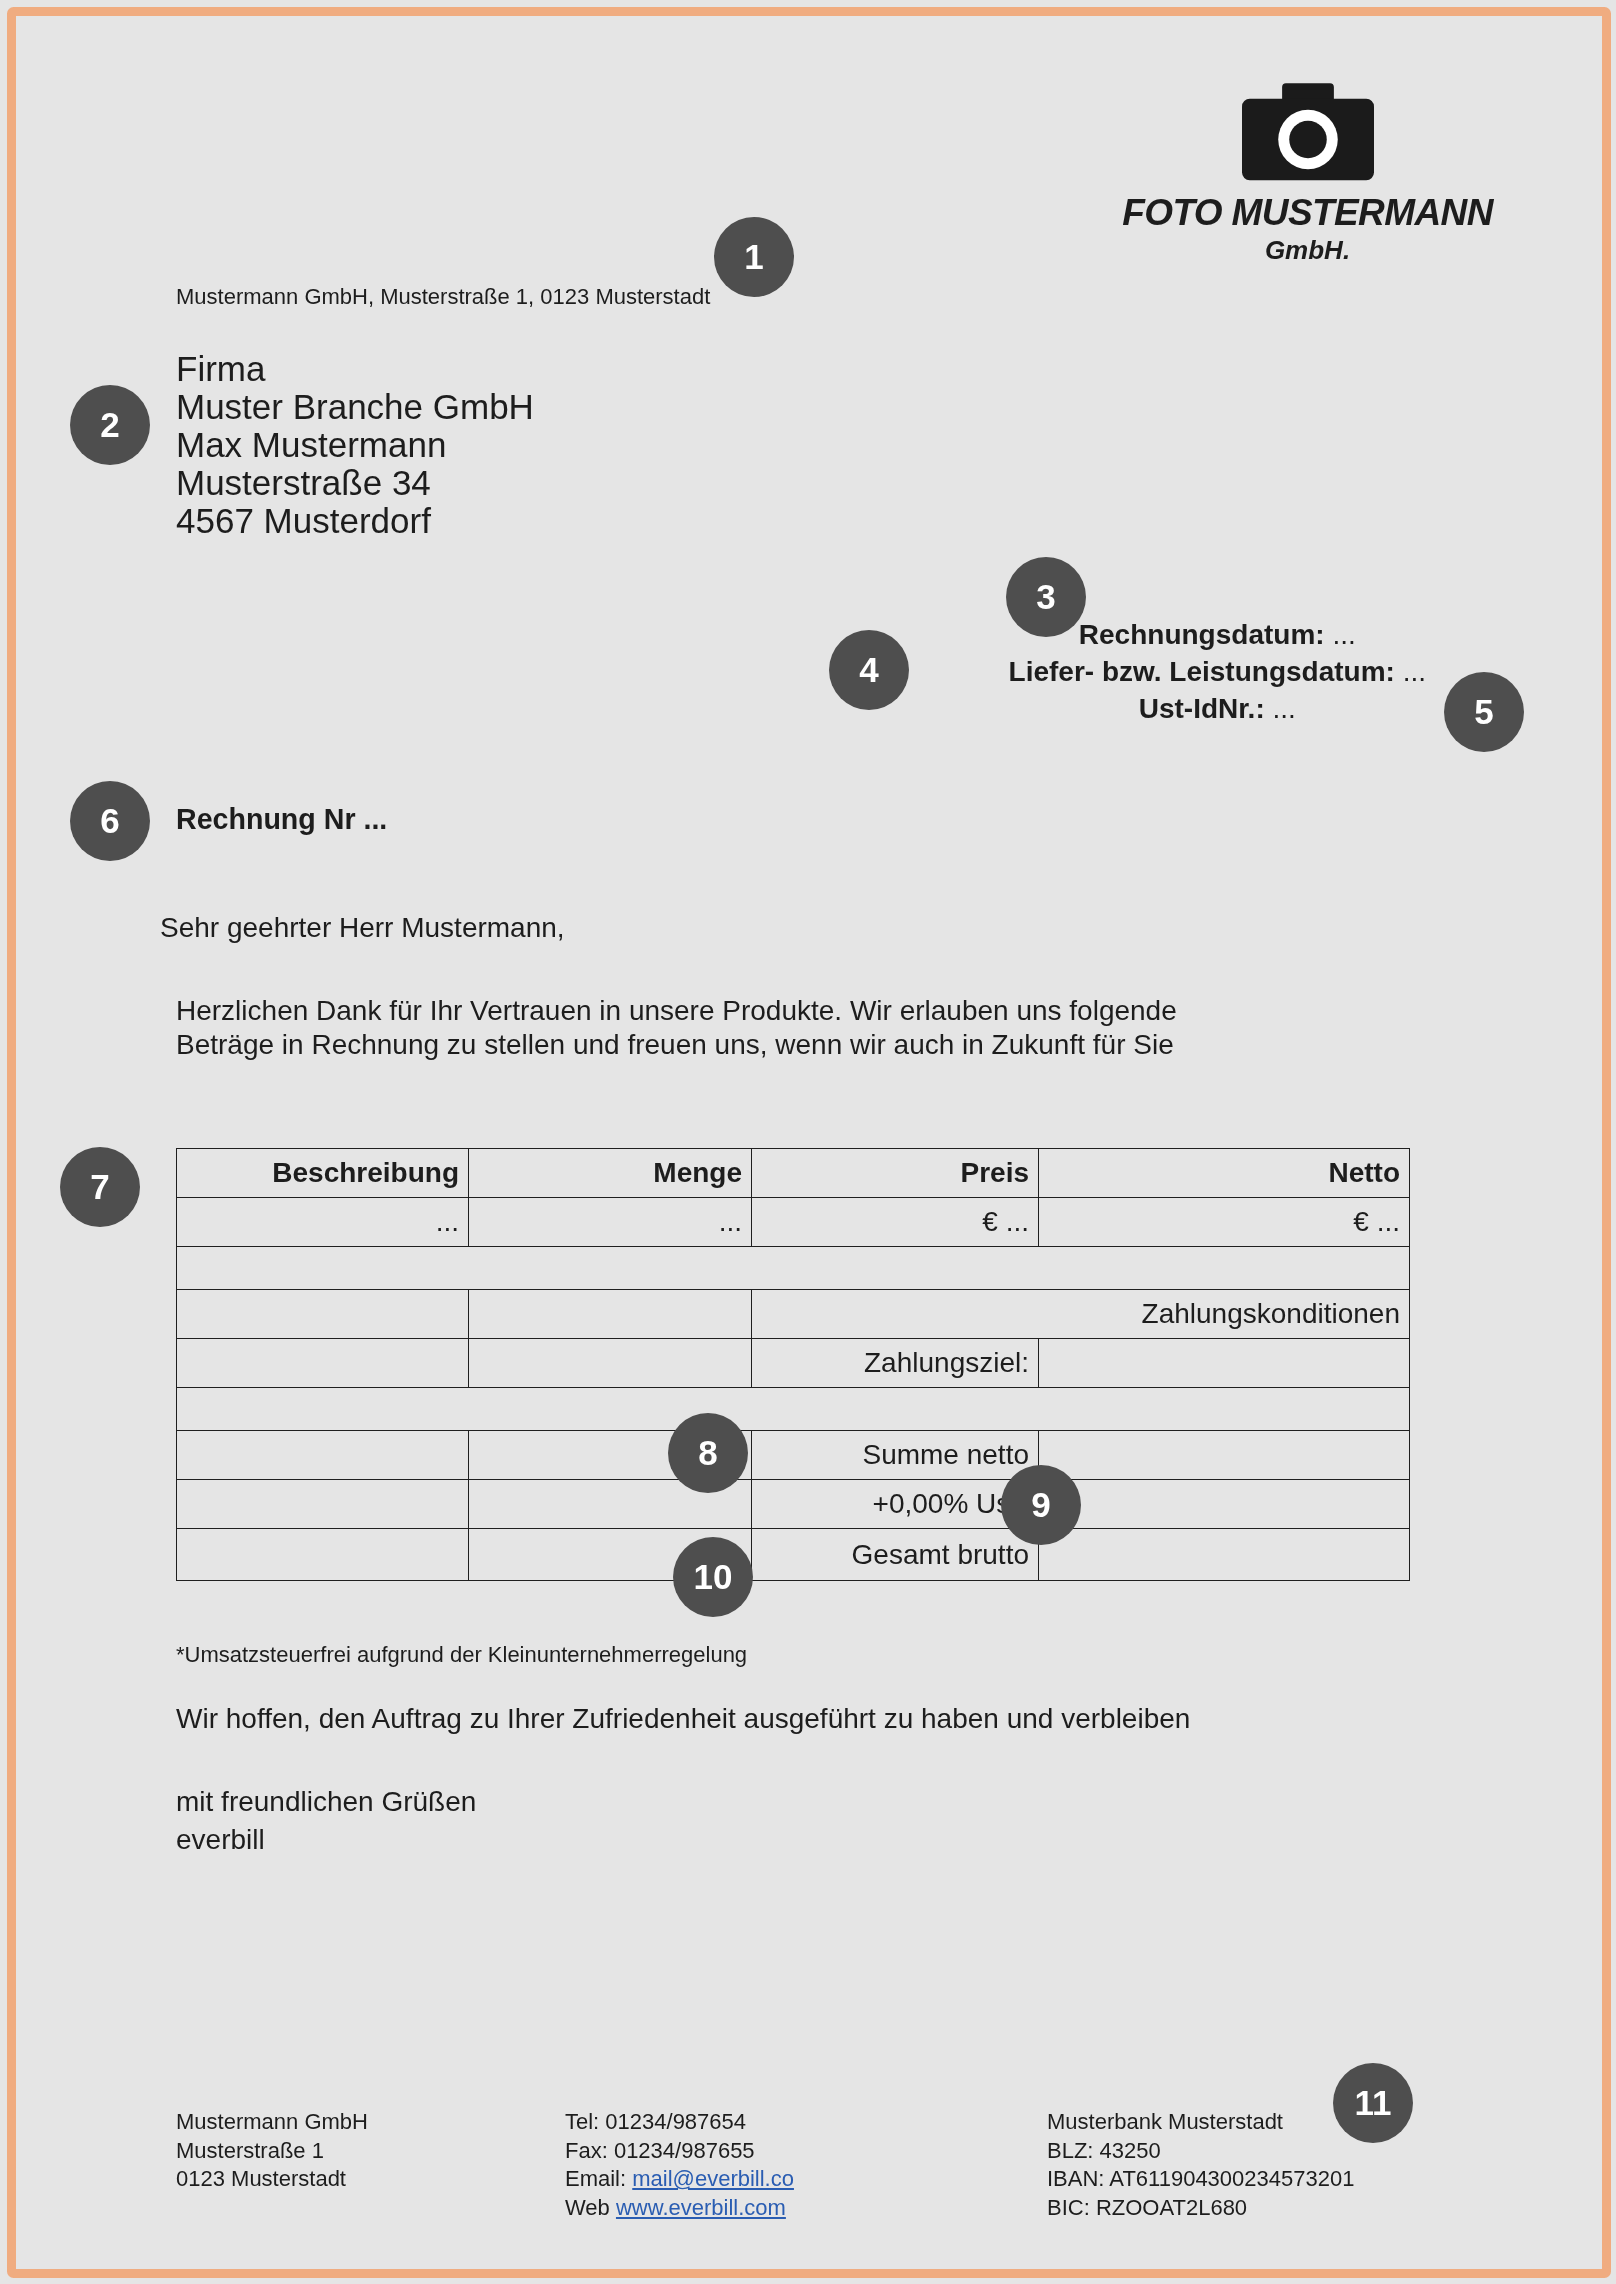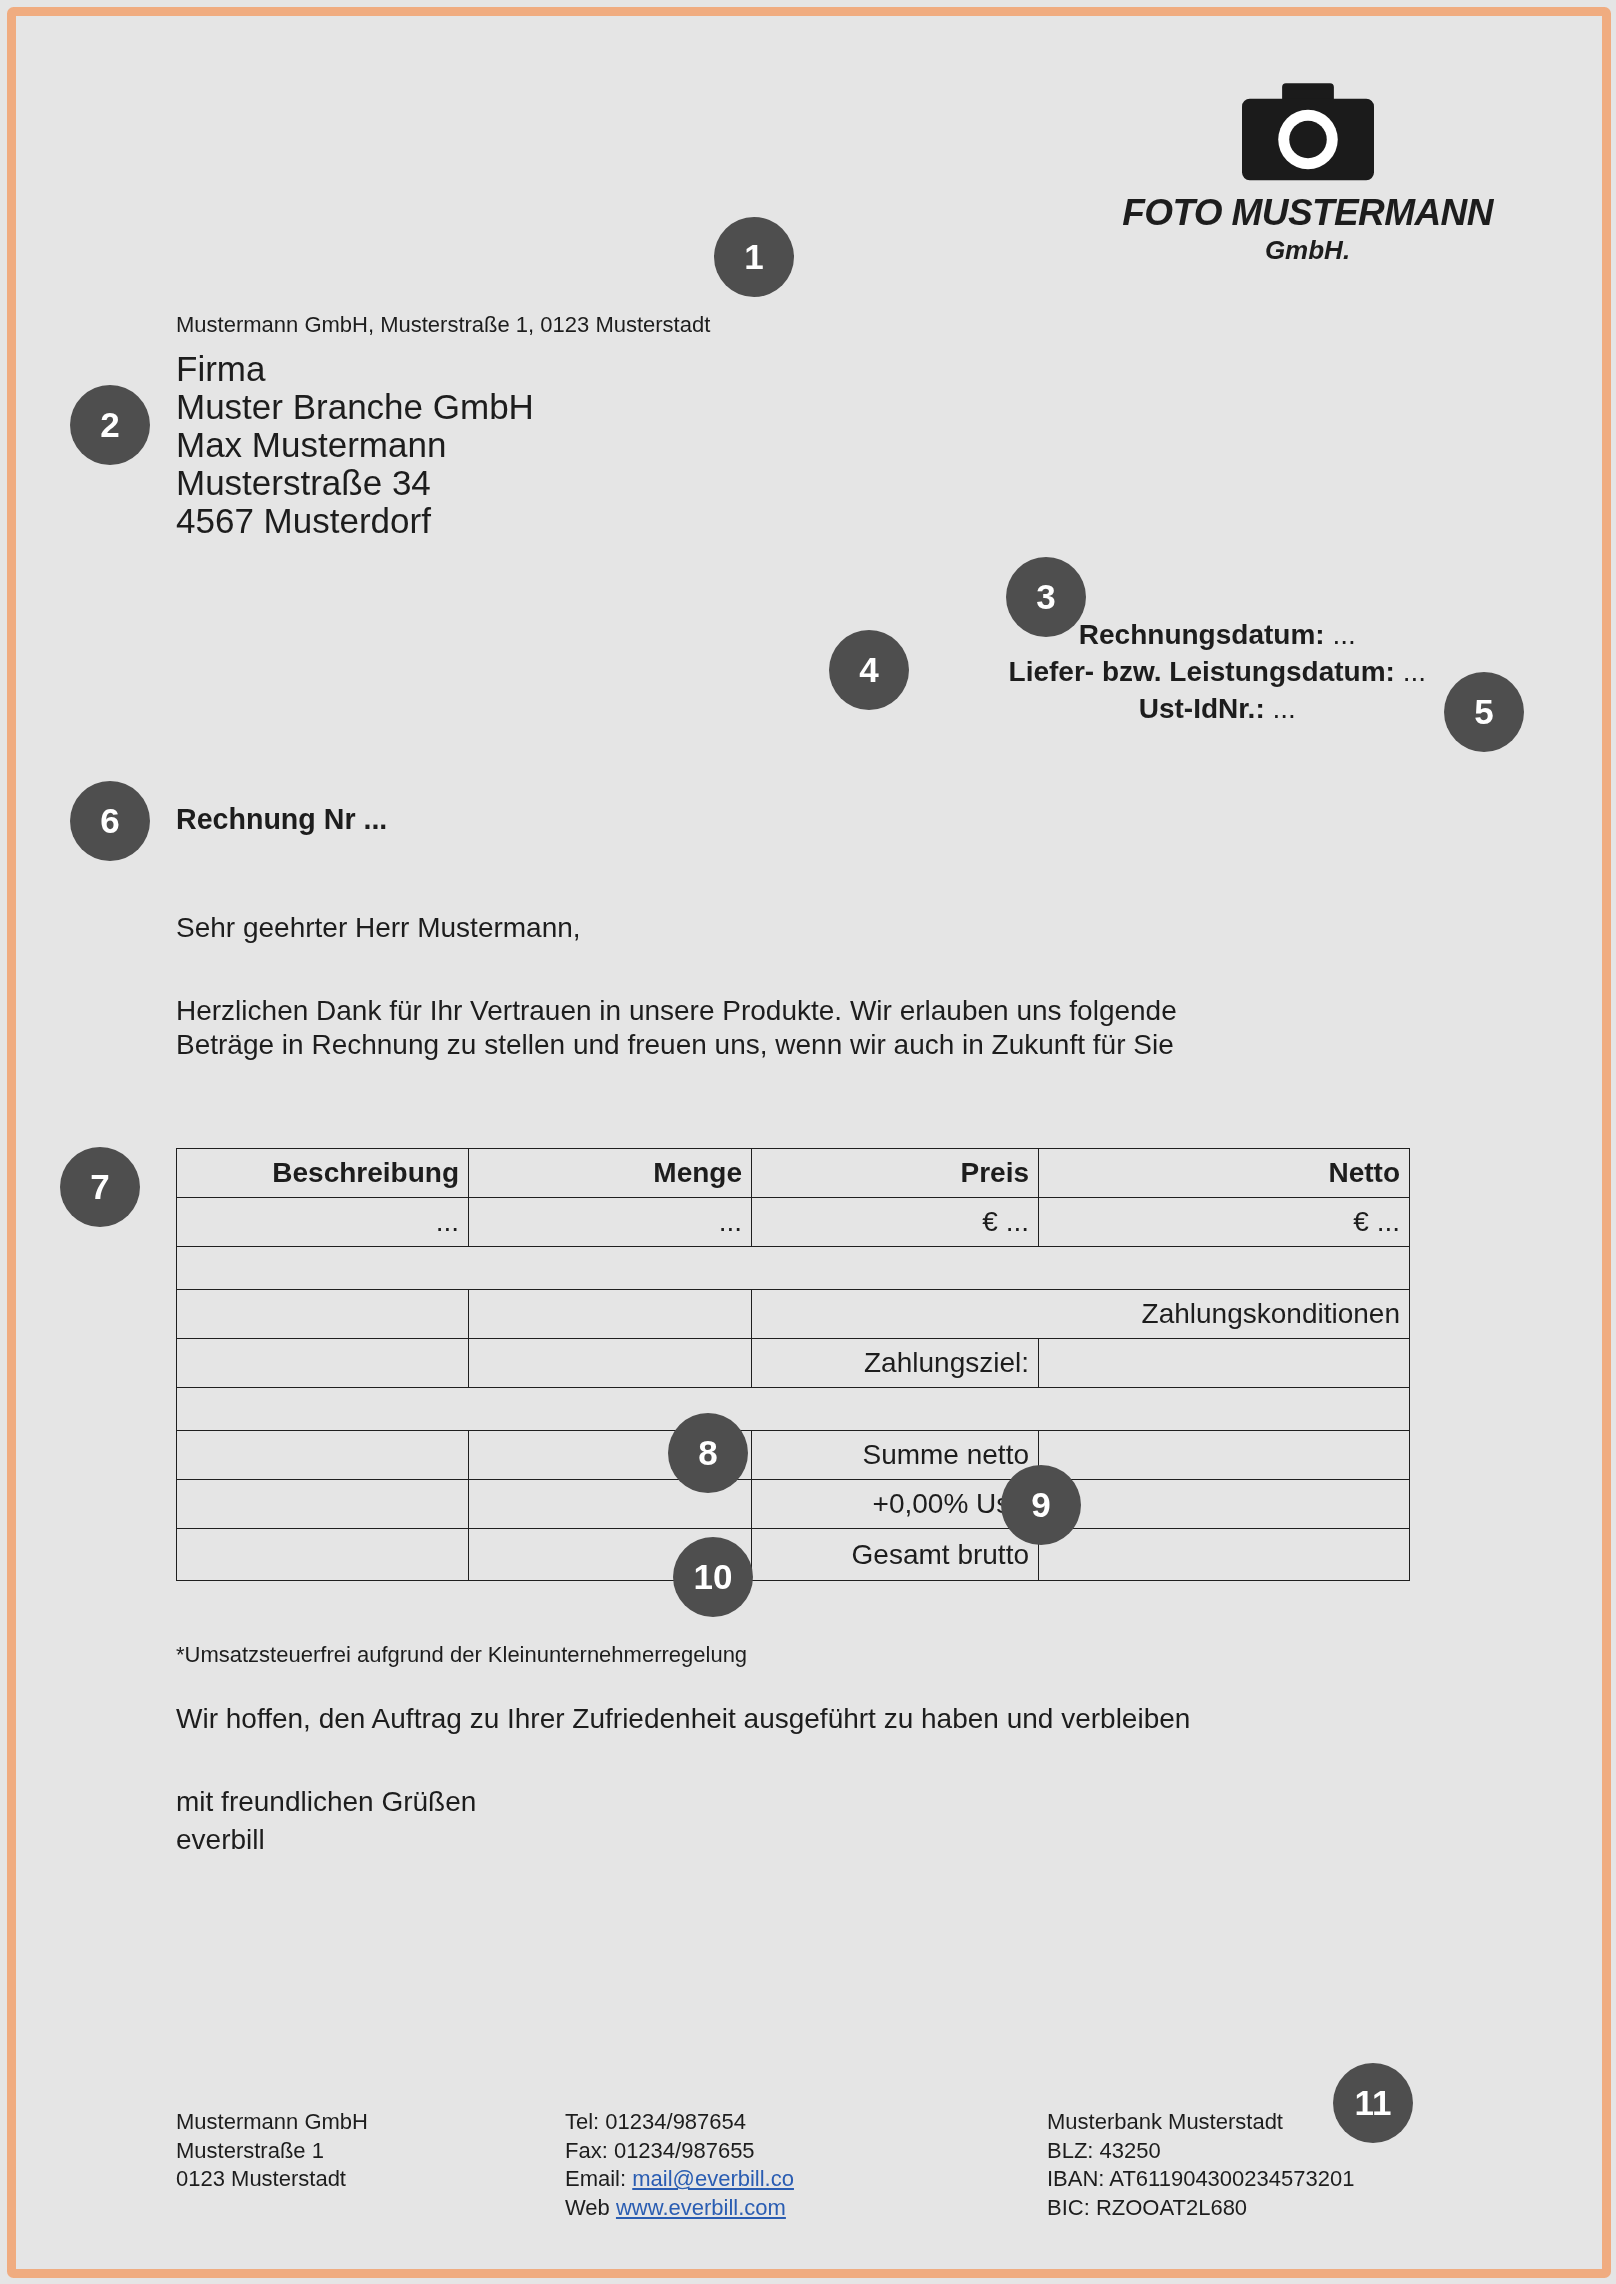--- a/index.html
+++ b/index.html
@@ -27,25 +27,25 @@
   .abs { position: absolute; z-index: 2; }
   .b { font-weight: bold; }
 
   
   .logo { left: 1113px; top: 83px; width: 389px; text-align: center; }
   .camera { display: block; margin: 0 auto; }
   .logo-name { font-size: 37px; font-weight: bold; font-style: italic; letter-spacing: -0.6px; margin-top: 5.2px; }
   .logo-suffix { font-size: 26px; font-weight: bold; font-style: italic; margin-top: 1.3px; }
 
   
-  .sender-line { left: 176px; top: 284px; font-size: 22px; margin-top: 28px; }
+  .sender-line { left: 176px; top: 284px; font-size: 22px; }
   .recipient { left: 176px; top: 350px; font-size: 35px; line-height: 38px; }
   .meta { right: 191px; top: 616px; font-size: 28px; line-height: 37px; text-align: center; }
   .title { left: 176px; top: 803px; font-size: 28.6px; font-weight: bold; }
-  .salutation { left: 176px; top: 912px; font-size: 28px; }
+  .salutation { left: 160px; top: 912px; font-size: 28px; }
   .intro { left: 176px; top: 994px; font-size: 28px; line-height: 34px; }
 
   
   .invoice-table {
     position: absolute; z-index: 2;
     left: 176px; top: 1148px; width: 1234px;
     border-collapse: collapse; table-layout: fixed;
     font-size: 28px; color: #1d1d1d;
   }
   .invoice-table col.w1 { width: 292px; }

